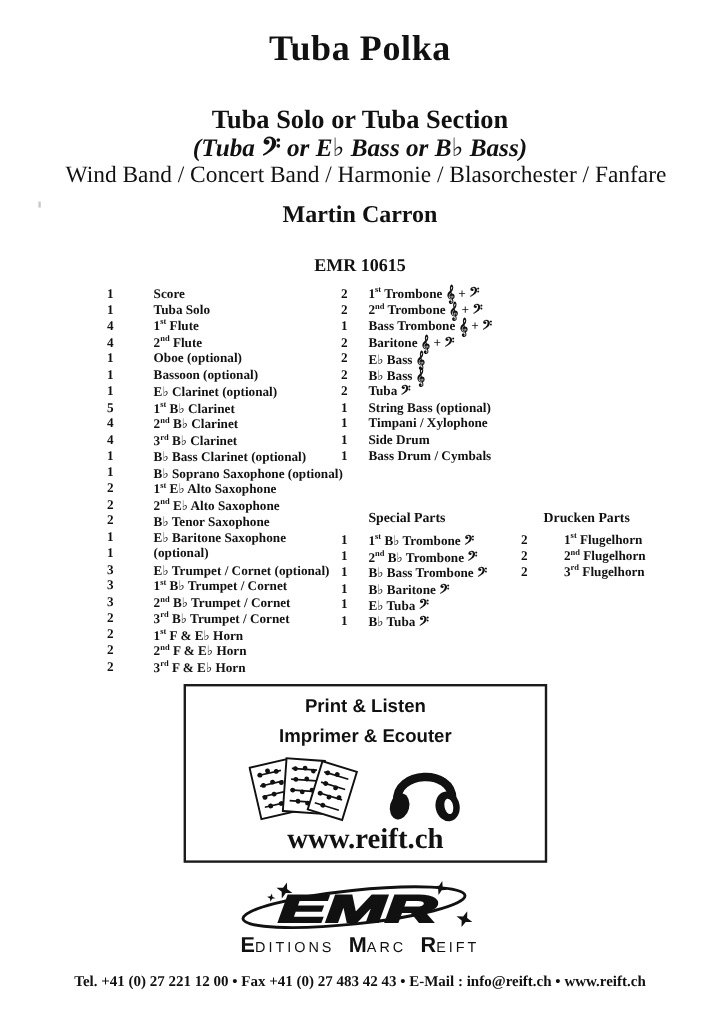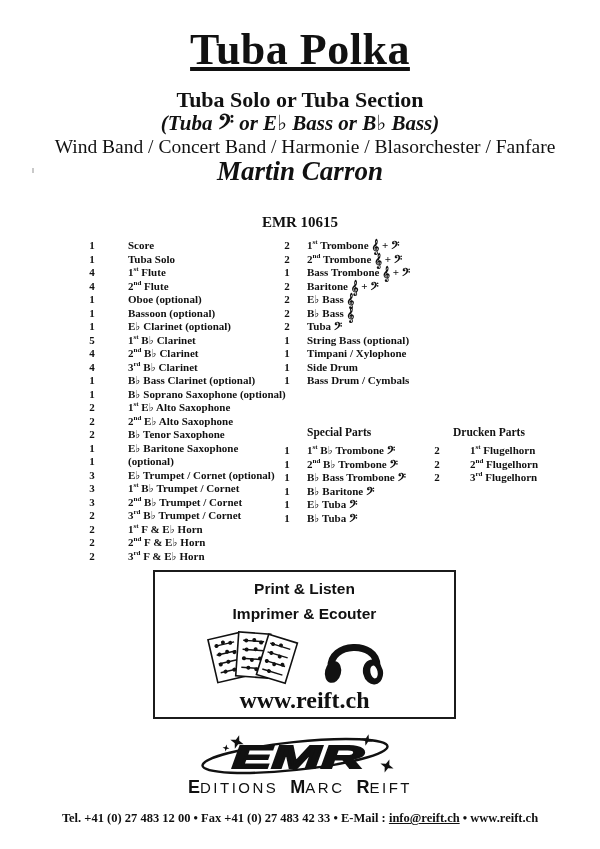--- a/index.html
+++ b/index.html
@@ -1,23 +1,23 @@
 <!DOCTYPE html>
 <html><head>
 <meta charset="utf-8">
 <style>
   html,body{margin:0;padding:0;background:#e8e8e8;}
   .page{position:relative;width:600px;height:849px;background:#ffffff;margin:0 auto;
         font-family:"Liberation Serif",serif;color:#111;overflow:hidden;}
   .center-abs{position:absolute;left:0;right:0;text-align:center;white-space:nowrap;}
-  .title{top:24px;font-size:44px;font-weight:bold;letter-spacing:.5px;text-decoration:underline;}
+  .title{top:24px;font-size:30px;font-weight:bold;letter-spacing:.5px;}
   .subtitle{top:87px;font-size:22px;font-weight:bold;}
   .subtitle2{top:111px;font-size:21px;font-weight:bold;font-style:italic;}
   .ensembles{top:136px;font-size:19.5px;padding-left:10px;}
-  .composer{top:156px;font-size:27px;font-weight:bold;font-style:italic;}
+  .composer{top:168px;font-size:20px;font-weight:bold;}
   .catalog{top:214px;font-size:15px;font-weight:bold;}
 
   .col{position:absolute;}
   #col-left{left:80px;top:239px;}
   #col-right{left:279px;top:239px;}
   #col-special{left:279px;top:444px;}
   #col-fanfare{left:429px;top:444px;}
   .inst-row{display:flex;height:13.5px;line-height:13.5px;font-size:11px;font-weight:bold;white-space:nowrap;}
   .inst-row .qty{flex:none;text-align:center;}
   #col-left .qty{width:24px;} #col-left .label{margin-left:24px;}
@@ -36,24 +36,24 @@
   .promo-line:first-child{margin-top:4px;}
   .sheet-icon{position:absolute;left:52px;top:56px;}
   .phones-icon{position:absolute;left:166px;top:62px;}
   .promo-site{position:absolute;left:0;right:0;bottom:3px;text-align:center;
               font-size:24px;font-weight:bold;}
 
   .emr-logo{position:absolute;left:198px;top:731px;}
   .pub-line{top:777px;font-family:"Liberation Sans",sans-serif;}
   .pub-word{margin:0 6px;}
   .pub-initial{font-size:18px;font-weight:800;}
-  .pub-rest{font-size:15px;font-weight:400;letter-spacing:2.5px;margin-top:23px;}
+  .pub-rest{font-size:12px;font-weight:400;letter-spacing:2.5px;margin-top:23px;}
   .addr-line{top:796px;font-size:13px;font-weight:bold;}
   .tel-line{top:811px;font-size:12.5px;font-weight:bold;}
-  .email{text-decoration:underline;}
+  .email{}
   .speck{position:absolute;left:32px;top:168px;width:2px;height:5px;background:#c9c9c9;}
 </style>
 </head>
 <body>
 
 <div class="page">
   <div class="speck"></div>
 
   <div class="center-abs title">Tuba Polka</div>
   <div class="center-abs subtitle">Tuba Solo or Tuba Section</div>
@@ -339,15 +339,15 @@
       <path transform="translate(189 35) rotate(20)" d="M0,-7 L1.8,-1.8 L7,0 L1.8,1.8 L0,7 L-1.8,1.8 L-7,0 L-1.8,-1.8 Z"></path>
     </g>
   </svg>
 
   <div class="center-abs pub-line">
     <span class="pub-word"><span class="pub-initial">E</span><span class="pub-rest">DITIONS</span></span><span class="pub-word"><span class="pub-initial">M</span><span class="pub-rest">ARC</span></span><span class="pub-word"><span class="pub-initial">R</span><span class="pub-rest">EIFT</span></span>
   </div>
 
 
   <div class="center-abs tel-line">
-    <span>Tel. +41 (0) 27 483 12 00 • Fax +41 (0) 27 483 42 33 • E-Mail : </span><span class="email">info@reift.ch</span><span> • </span><span>www.reift.ch</span>
+    <span>Tel. +41 (0) 27 221 12 00 • Fax +41 (0) 27 483 42 43 • E-Mail : </span><span class="email">info@reift.ch</span><span> • </span><span>www.reift.ch</span>
   </div>
 </div>
 
 </body></html>

